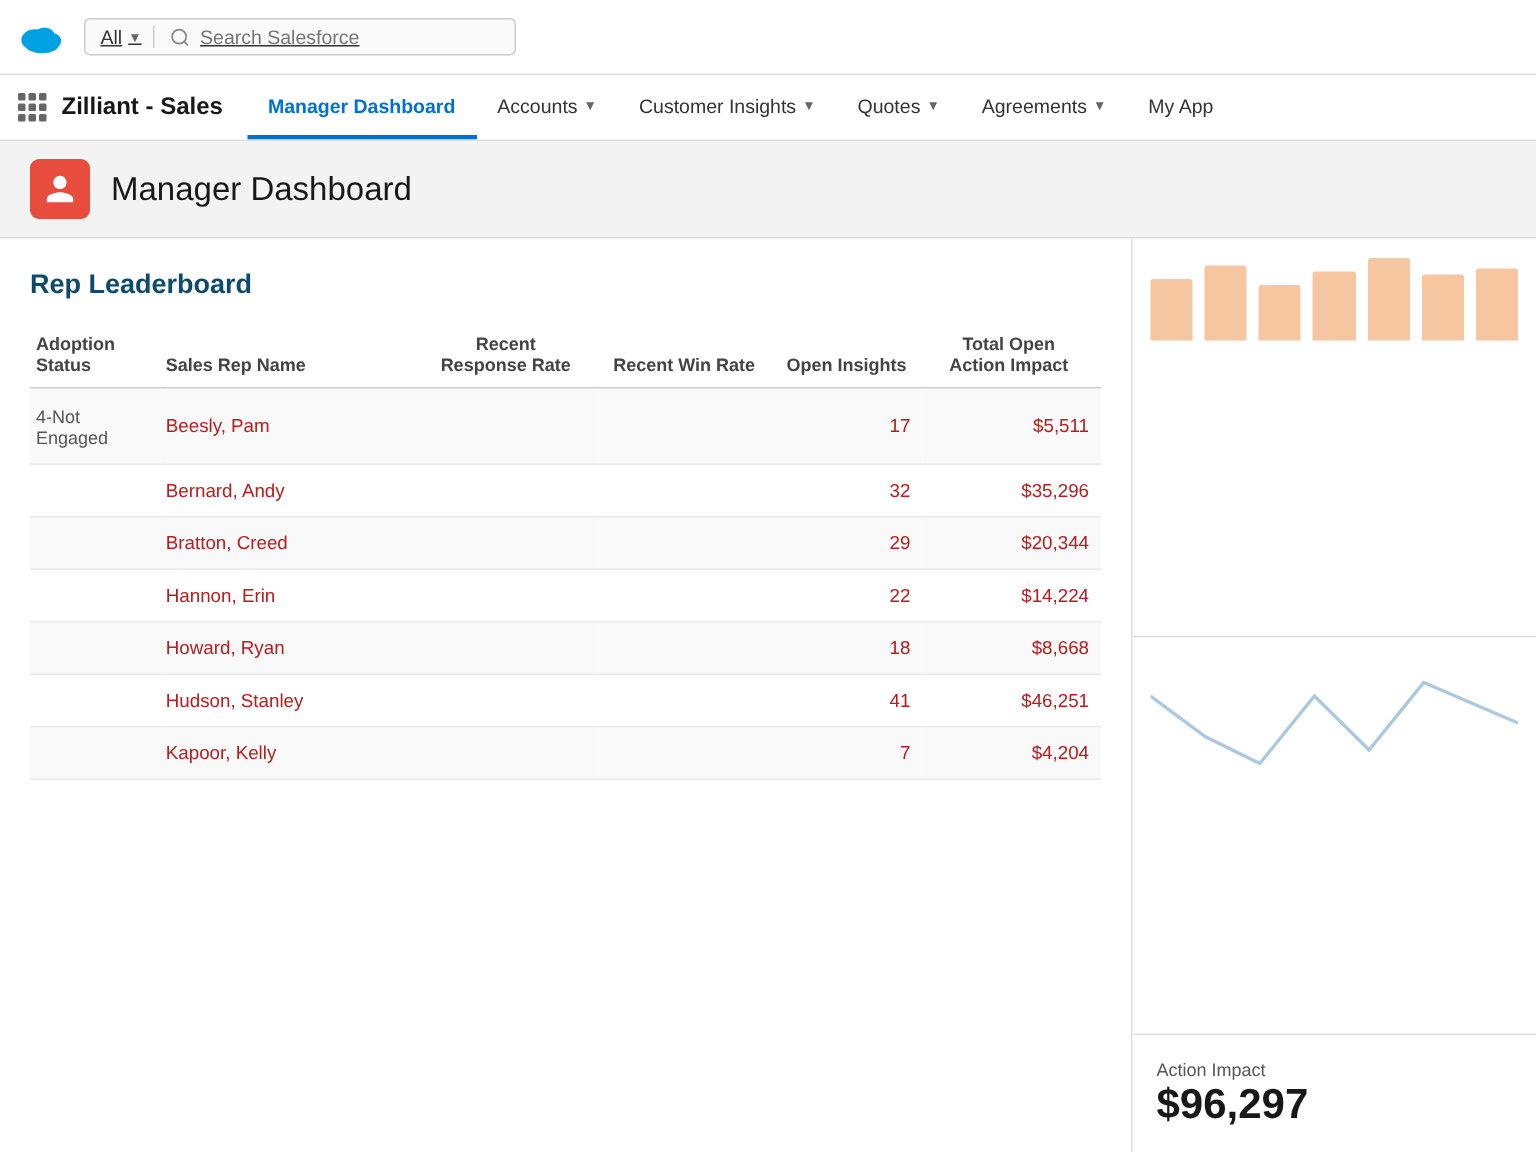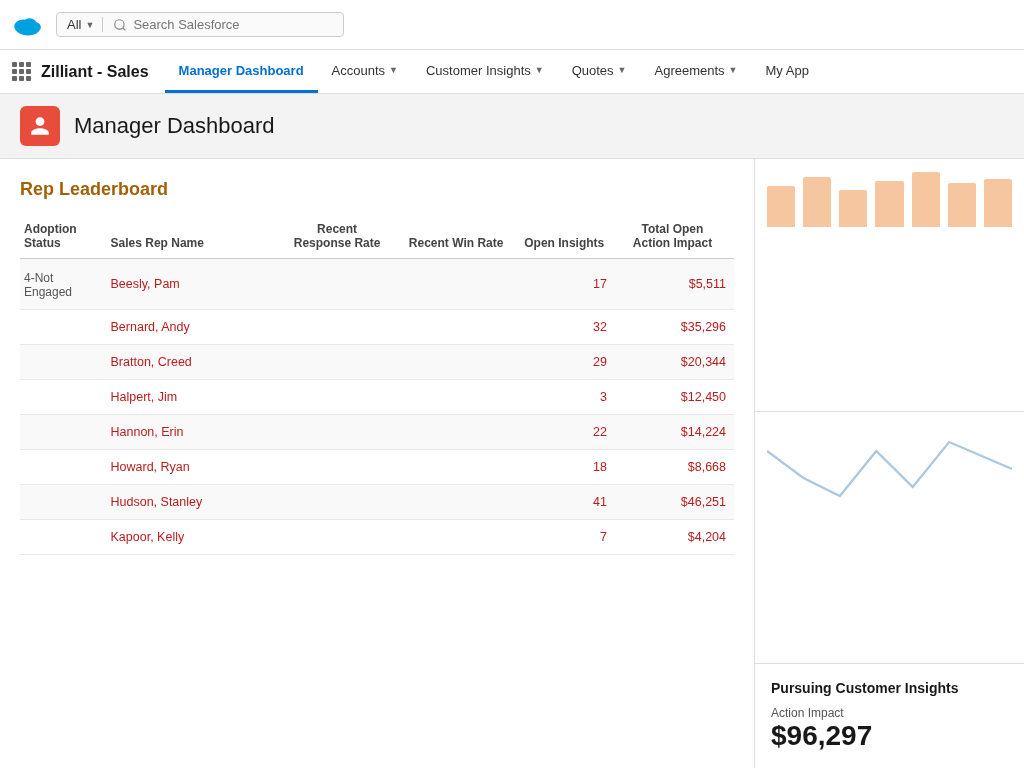--- a/index.html
+++ b/index.html
@@ -7,20 +7,21 @@
 
     
     .topbar {
       display: flex;
       align-items: center;
       background: #fff;
       border-bottom: 1px solid #ddd;
       padding: 0 12px;
       height: 50px;
       gap: 12px;
+      text-decoration: underline;
     }
     .topbar-logo {
       width: 32px;
       height: 32px;
       flex-shrink: 0;
     }
     .topbar-search {
       display: flex;
       align-items: center;
       border: 1px solid #ccc;
@@ -144,21 +145,21 @@
     .left-panel {
       flex: 0 0 755px;
       background: #fff;
       border-right: 1px solid #ddd;
       overflow: hidden;
       padding: 20px 20px 0 20px;
     }
     .leaderboard-title {
       font-size: 18px;
       font-weight: 600;
-      color: #a16207;
+      color: #0c4a6e;
       margin-bottom: 16px;
     }
     .leaderboard-table {
       width: 100%;
       border-collapse: collapse;
       font-size: 12.5px;
     }
     .leaderboard-table thead tr {
       border-bottom: 1px solid #ccc;
     }
@@ -365,28 +366,20 @@
           <tr>
       <td class="status-cell"></td>
       <td>Bratton, Creed</td>
       <td class="right"></td>
       <td class="right"></td>
       <td class="right">29</td>
       <td class="right">$20,344</td>
     </tr>
           <tr>
       <td class="status-cell"></td>
-      <td>Halpert, Jim</td>
-      <td class="right"></td>
-      <td class="right"></td>
-      <td class="right">3</td>
-      <td class="right">$12,450</td>
-    </tr>
-          <tr>
-      <td class="status-cell"></td>
       <td>Hannon, Erin</td>
       <td class="right"></td>
       <td class="right"></td>
       <td class="right">22</td>
       <td class="right">$14,224</td>
     </tr>
           <tr>
       <td class="status-cell"></td>
       <td>Howard, Ryan</td>
       <td class="right"></td>
@@ -430,19 +423,18 @@
 
     <div class="right-card">
       <div class="line-chart-container">
         <svg viewBox="0 0 269 100" xmlns="http://www.w3.org/2000/svg" preserveAspectRatio="none">
           <polyline points="0,30 40,60 80,80 120,30 160,70 200,20 269,50" fill="none" stroke="#aac8e0" stroke-width="2.5"></polyline>
         </svg>
       </div>
     </div>
 
     <div class="insights-card">
-      <div class="insights-title">Pursuing Customer Insights</div>
       <div class="insights-label">Action Impact</div>
       <div class="insights-value">$96,297</div>
     </div>
 
   </div>
 </div>
 
 </body></html>

